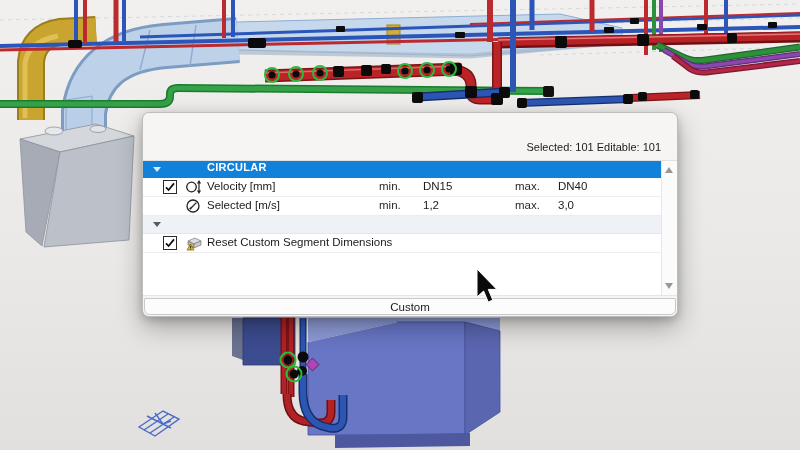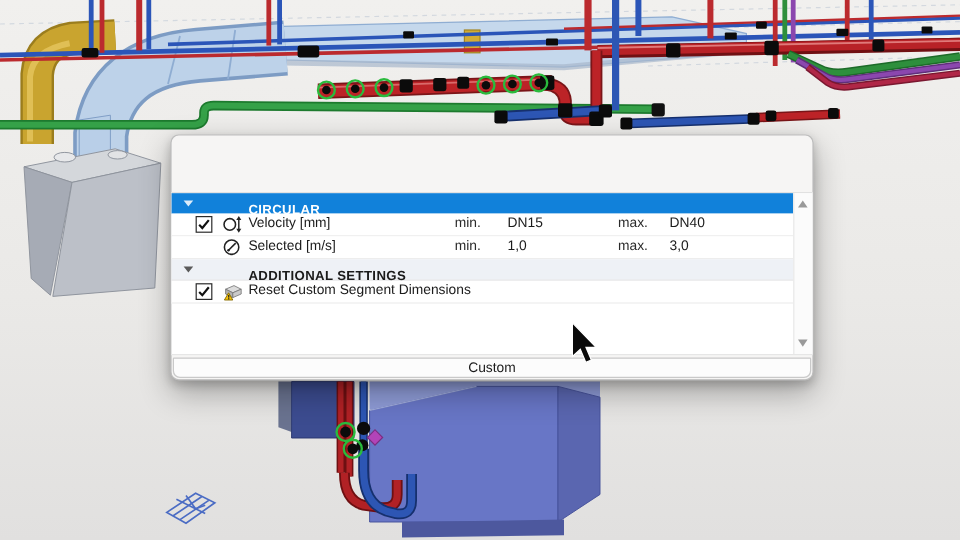--- a/index.html
+++ b/index.html
@@ -21,21 +21,21 @@
   .dlg-title{position:absolute;left:11px;top:7px;font-size:12px;color:#1b1b1b;}
   .dlg-close{position:absolute;right:8px;top:4px;width:20px;height:20px;text-align:center;
     line-height:20px;font-size:13px;color:#333;cursor:default;border-radius:3px;}
   .statusline{position:absolute;top:28px;right:16px;font-size:11px;color:#1b1b1b;}
 
   .table{position:absolute;top:47px;left:0;right:0;bottom:20px;background:#fff;
     border-top:1px solid #e1e1e1;border-bottom:1px solid #e6e6e6;}
   .secbar{position:relative;height:17px;margin-right:16px;}
   .secbar.blue{background:#1181da;}
   .secbar.lite{background:#eef1f6;border-bottom:1px solid #e6e6e6;height:17px;}
-  .sec-label{position:absolute;left:64px;top:8px;font-size:11px;font-weight:bold;letter-spacing:.3px;}
+  .sec-label{position:absolute;left:64px;top:0;font-size:11px;font-weight:bold;letter-spacing:.3px;}
   .secbar.blue .sec-label{color:#fff;}
   .secbar.lite .sec-label{color:#1b1b1b;}
   .tri{position:absolute;left:10px;top:6px;width:0;height:0;
     border-left:4px solid transparent;border-right:4px solid transparent;}
   .tri.white{border-top:5px solid rgba(255,255,255,.85);}
   .tri.dark{border-top:5px solid #5a5a5a;}
 
   .prow{position:relative;height:18px;border-bottom:1px solid #ededed;margin-right:16px;background:#fff;}
   .cb{position:absolute;left:20px;top:2px;width:12px;height:12px;border:1.6px solid #2b2b2b;
     background:#fff;box-sizing:content-box;}
@@ -236,20 +236,21 @@
   </g>
 
   <g fill="none" stroke="#4b6cc4" stroke-width="1.4">
     <polygon points="139,427 163,411 179,419 155,436"></polygon>
     <path d="M144 430 L168 414 M150 433 L174 417"></path>
     <path d="M147 416 L171 428 M155 413 L163 424 M163 424 L171 421"></path>
   </g>
 </svg>
 
 <div class="dialog">
+  <div class="statusline">Selected: 101 Editable: 101</div>
 
   <div class="table">
 
     <div class="secbar blue">
       <span class="tri white"></span>
       <span class="sec-label">CIRCULAR</span>
     </div>
 
     <div class="prow">
       <span class="cb">
@@ -275,28 +276,27 @@
     <div class="prow">
       <span class="ricon">
         <svg width="16" height="16" viewBox="0 0 16 16">
             <circle cx="8" cy="8" r="6" fill="none" stroke="#222" stroke-width="1.3"></circle>
             <line x1="5" y1="11" x2="11.4" y2="4.6" stroke="#222" stroke-width="1.3"></line>
             <circle cx="5.4" cy="10.6" r="1" fill="#222"></circle>
           </svg>
       </span>
       <span class="cell c-label">Selected [m/s]</span>
       <span class="cell c-minl">min.</span>
-      <span class="cell c-minv">1,0</span>
+      <span class="cell c-minv">1,2</span>
       <span class="cell c-maxl">max.</span>
       <span class="cell c-maxv">3,0</span>
     </div>
 
     <div class="secbar lite">
       <span class="tri dark"></span>
-      <span class="sec-label">ADDITIONAL SETTINGS</span>
     </div>
 
     <div class="prow">
       <span class="cb">
         <svg width="12" height="12" viewBox="0 0 12 12">
             <path d="M2 6.3 L4.6 9 L10 2.4" stroke="#111" stroke-width="1.8" fill="none"></path>
           </svg>
       </span>
       <span class="ricon">
         <svg width="18" height="16" viewBox="0 0 18 16">

